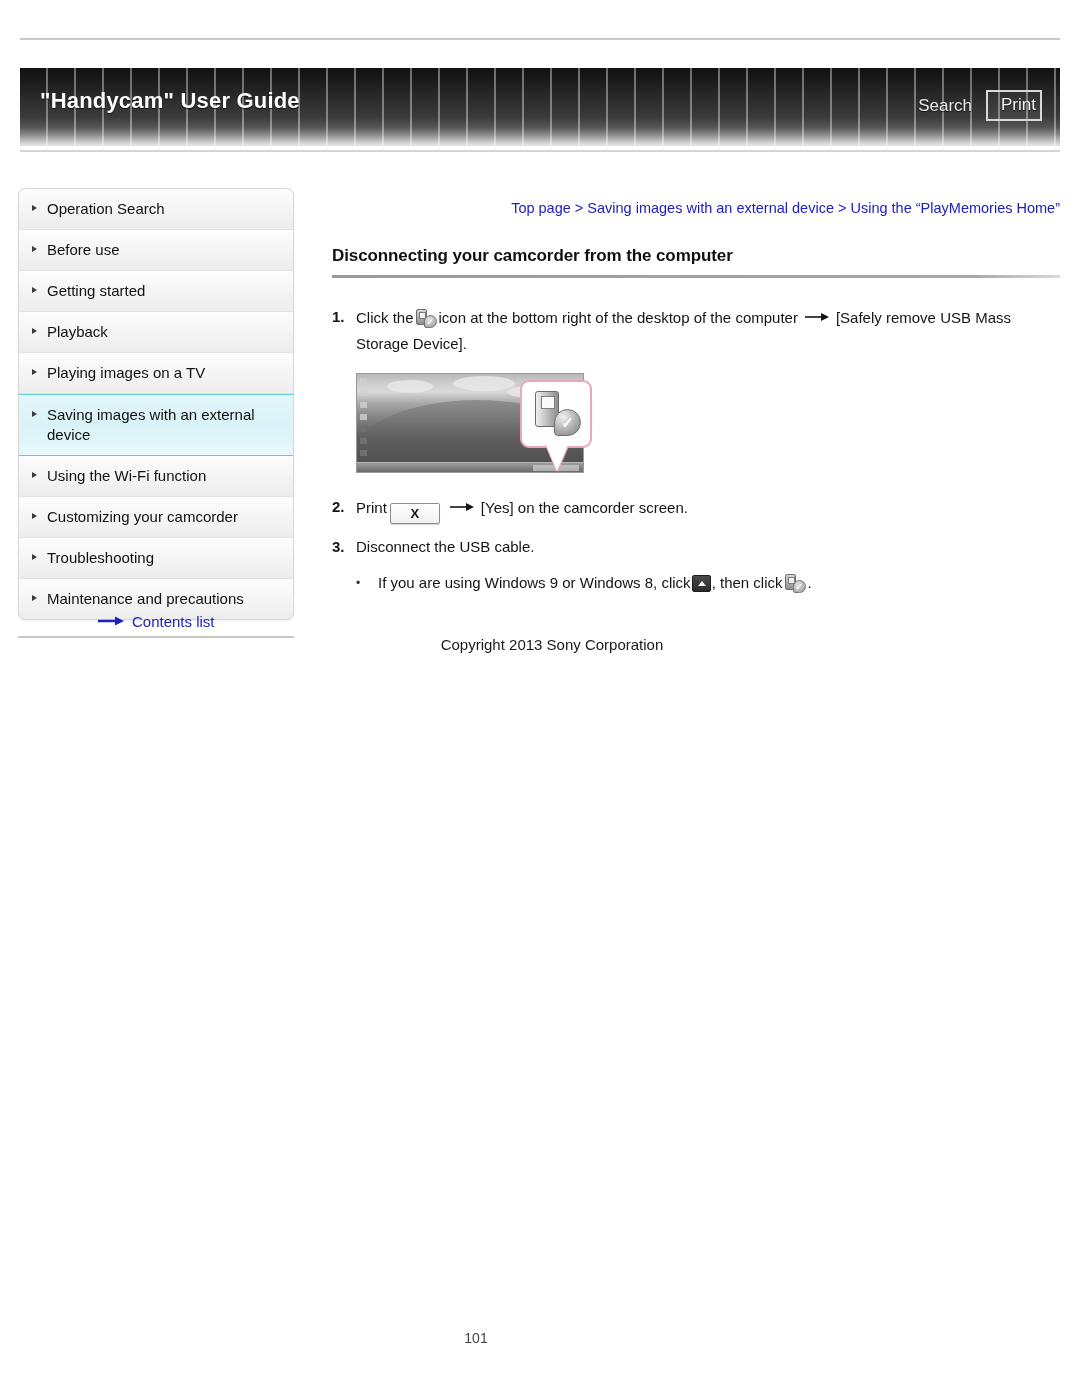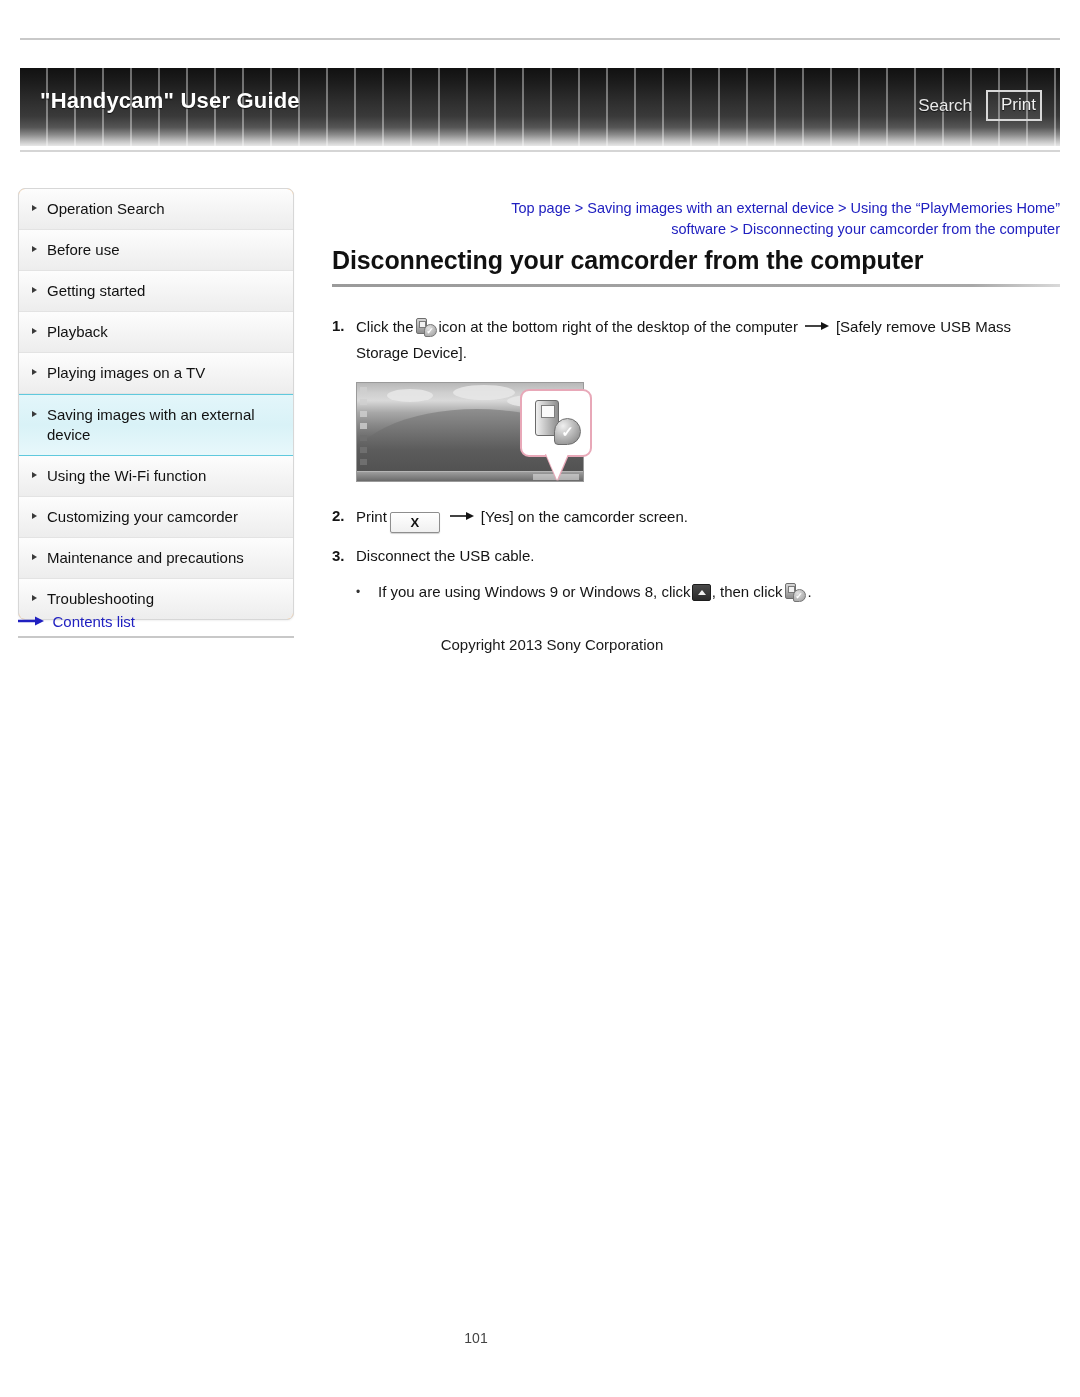--- a/index.html
+++ b/index.html
@@ -147,21 +147,21 @@
     border-top: 1px solid #5fc9dd;
     border-bottom: 1px solid #5fc9dd;
     color: #111111;
   }
 
   .contents-list {
     position: absolute;
     left: 18px;
     top: 612px;
     width: 276px;
-    text-align: left;
+    text-align: center;
     padding-bottom: 5px;
     border-bottom: 2px solid #c8c8c8;
   }
   .contents-list .arrow-ico {
     display: inline-block;
     vertical-align: middle;
     margin-right: 4px;
     position: relative;
     top: -1px;
   }
@@ -173,21 +173,21 @@
   }
 
   
   .content {
     position: absolute;
     left: 332px;
     top: 246px;
     width: 728px;
   }
   .page-title {
-    font-size: 25px;
+    font-size: 17px;
     font-weight: bold;
     color: #111111;
     margin: 0 0 9px 0;
     letter-spacing: -0.1px;
   }
   .title-rule {
     height: 3px;
     background: linear-gradient(to right, #9a9a9a 0%, #a8a8a8 88%, #d9d9d9 100%);
     margin-bottom: 26px;
   }
@@ -461,21 +461,20 @@
   <div class="header-title">"Handycam" User Guide</div>
   <div class="header-actions">
     <span class="search-link">Search</span>
     <span class="print-button">Print</span>
   </div>
 </div>
 <div class="header-under-rule"></div>
 
 <div class="breadcrumb">
   <div class="crumb">Top page &gt; Saving images with an external device &gt; Using the “PlayMemories Home”</div>
-  <div class="crumb">software &gt; Disconnecting your camcorder from the computer</div>
 </div>
 
 <div class="sidebar">
   <div class="nav-item">
     <span class="bullet"></span>
     <span>Operation Search</span>
   </div>
   <div class="nav-item">
     <span class="bullet"></span>
     <span>Before use</span>
@@ -499,25 +498,25 @@
   <div class="nav-item">
     <span class="bullet"></span>
     <span>Using the Wi-Fi function</span>
   </div>
   <div class="nav-item">
     <span class="bullet"></span>
     <span>Customizing your camcorder</span>
   </div>
   <div class="nav-item">
     <span class="bullet"></span>
+    <span>Troubleshooting</span>
+  </div>
+  <div class="nav-item">
+    <span class="bullet"></span>
     <span>Maintenance and precautions</span>
-  </div>
-  <div class="nav-item">
-    <span class="bullet"></span>
-    <span>Troubleshooting</span>
   </div>
 </div>
 
 <div class="contents-list">
   <span class="arrow-ico">
     <svg width="26" height="10" viewBox="0 0 26 10">
       <line x1="0" y1="5" x2="18" y2="5" stroke="#2020c0" stroke-width="2.5"></line>
       <polygon points="17,0.5 26,5 17,9.5" fill="#2020c0"></polygon>
     </svg>
   </span>

